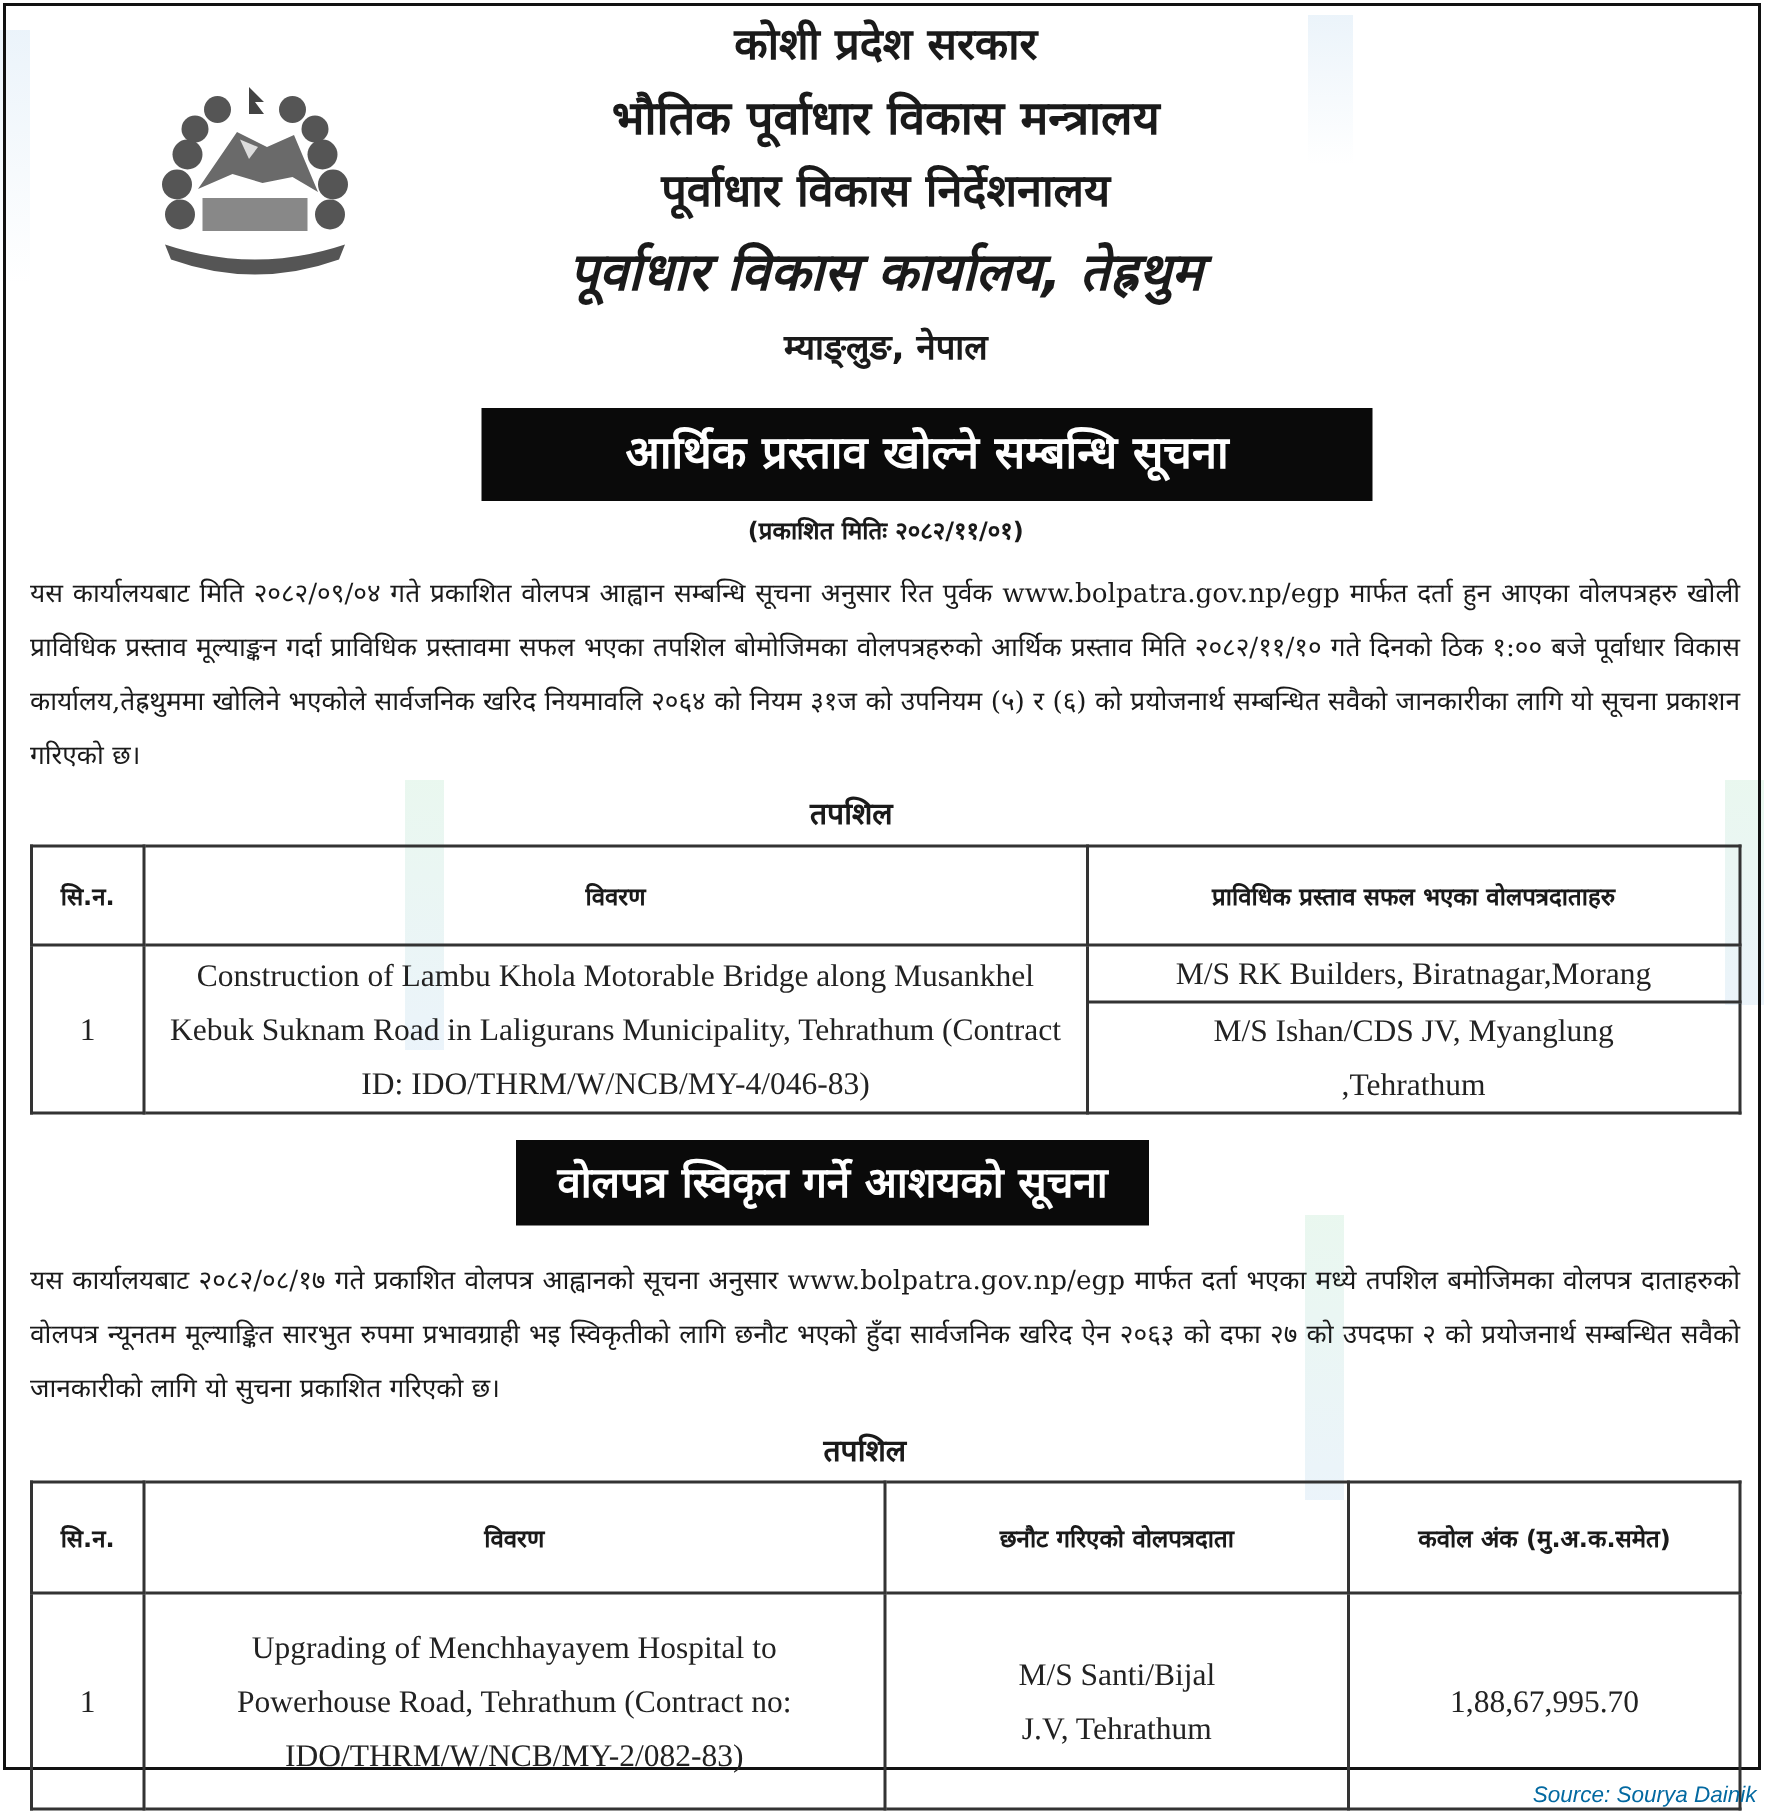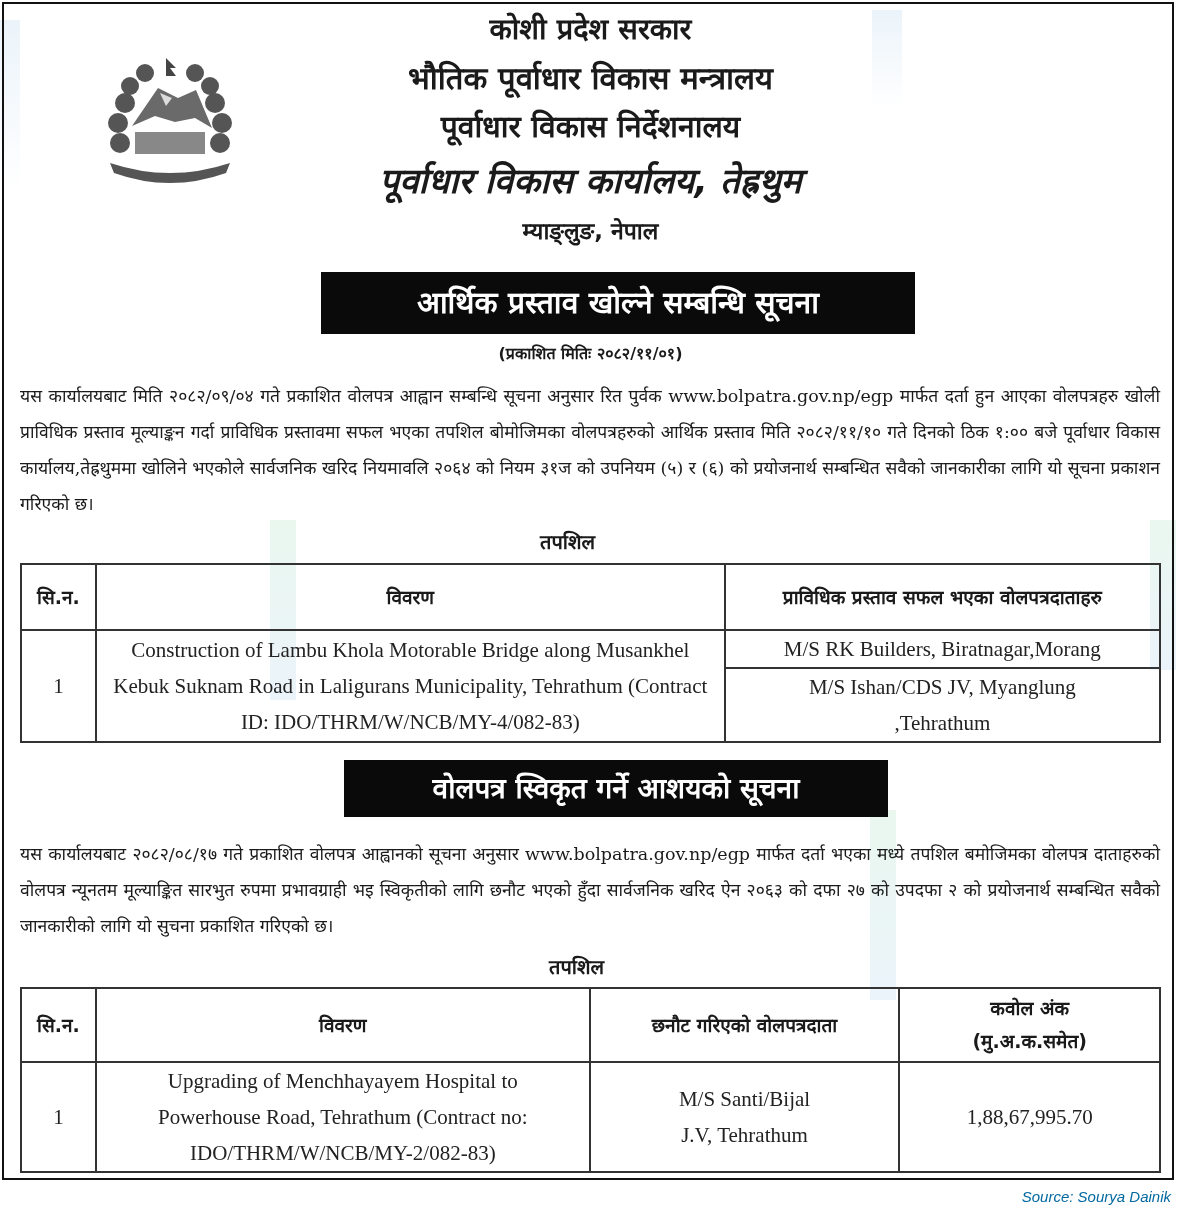--- a/index.html
+++ b/index.html
@@ -11,32 +11,32 @@
   .center { text-align:center; left:0; right:0; }
   .h1 { top:8px; font-size:29px; font-weight:bold; font-family:"DejaVu Sans","Liberation Sans",sans-serif; }
   .h2 { top:56px; font-size:31px; font-weight:bold; font-family:"DejaVu Sans","Liberation Sans",sans-serif; }
   .h3 { top:105px; font-size:30px; font-weight:bold; font-family:"DejaVu Sans","Liberation Sans",sans-serif; }
   .h4 { top:156px; font-size:35px; font-weight:bold; font-family:"DejaVu Sans","Liberation Sans",sans-serif;font-style:italic; }
   .h5 { top:214px; font-size:23px; font-weight:bold; font-family:"DejaVu Sans","Liberation Sans",sans-serif; }
   .emblem { left:100px; top:48px; width:140px; height:140px; }
   .banner { background:#0a0a0a; color:#fff; font-family:"DejaVu Sans","Liberation Sans",sans-serif;
             font-weight:bold; text-align:center; box-sizing:border-box;margin-left:28px; }
   .banner1 { left:293px; top:272px; width:594px; height:62px; font-size:30px; line-height:62px; }
-  .banner2 { left:316px; top:760px; width:544px; height:57px; font-size:28px; line-height:57px; }
+  .banner2 { left:316px; top:760px; width:422px; height:57px; font-size:28px; line-height:57px; }
   .pubdate { top:342px; font-size:16px; font-weight:bold; font-family:"DejaVu Sans","Liberation Sans",sans-serif; }
   .para { left:20px; width:1140px; font-size:17.5px; line-height:36px; text-align:justify;
           font-family:"DejaVu Serif","Liberation Serif",serif; }
   .para1 { top:378px; }
   .para2 { top:836px; }
   .subhead { font-size:20px; font-weight:bold; font-family:"DejaVu Sans","Liberation Sans",sans-serif; }
   .sub1 { top:528px; left:540px; }
   .sub2 { top:953px; left:549px; }
   table { position:absolute; border-collapse:collapse; }
   td, th { border:2px solid #333; text-align:center; vertical-align:middle; padding:0 6px; }
-  th { font-weight:bold; font-family:"DejaVu Sans","Liberation Sans",sans-serif; font-size:19px; line-height:33px;margin-left:15px; }
+  th { font-weight:bold; font-family:"DejaVu Sans","Liberation Sans",sans-serif; font-size:16px; line-height:33px;margin-left:15px; }
   td { font-family:"Liberation Serif","DejaVu Serif",serif; font-size:21px; line-height:36px; color:#222; }
   .t1 { left:20px; top:563px; width:1141px; }
   .t2 { left:20px; top:987px; width:1141px; }
   .source { position:absolute; right:10px; top:1188px; font-family:"Liberation Sans","DejaVu Sans",sans-serif;
             font-style:italic; font-size:15px; color:#0369a1; }
   .wm { position:absolute; opacity:0.12; pointer-events:none; }
 </style>
 </head>
 <body>
 
@@ -88,21 +88,21 @@
       <col style="width:436px">
     </colgroup>
   <tbody>
       <tr style="height:66px">
     <th>सि.न.</th>
     <th>विवरण</th>
     <th style="padding:0 40px;">प्राविधिक प्रस्ताव सफल भएका वोलपत्रदाताहरु</th>
   </tr>
   <tr style="height:38px">
     <td rowspan="2">1</td>
-    <td rowspan="2">Construction of Lambu Khola Motorable Bridge along Musankhel Kebuk Suknam Road in Laligurans Municipality, Tehrathum (Contract ID: IDO/THRM/W/NCB/MY-4/082-83)</td>
+    <td rowspan="2">Construction of Lambu Khola Motorable Bridge along Musankhel Kebuk Suknam Road in Laligurans Municipality, Tehrathum (Contract ID: IDO/THRM/W/NCB/MY-4/046-83)</td>
     <td>M/S RK Builders, Biratnagar,Morang</td>
   </tr>
   <tr style="height:70px">
     <td style="padding:0 50px;">M/S Ishan/CDS JV, Myanglung ,Tehrathum</td>
   </tr>
 </tbody>
   </table>
 
 <div class="abs banner banner2">वोलपत्र स्विकृत गर्ने आशयको सूचना</div>
 <div class="abs para para2">यस कार्यालयबाट २०८२/०८/१७ गते प्रकाशित वोलपत्र आह्वानको सूचना अनुसार www.bolpatra.gov.np/egp  मार्फत दर्ता भएका मध्ये तपशिल बमोजिमका वोलपत्र दाताहरुको वोलपत्र न्यूनतम मूल्याङ्कित  सारभुत रुपमा प्रभावग्राही भइ स्विकृतीको लागि छनौट भएको हुँदा सार्वजनिक खरिद ऐन २०६३ को दफा २७ को उपदफा २ को प्रयोजनार्थ सम्बन्धित सवैको जानकारीको लागि यो सुचना प्रकाशित गरिएको छ।</div>
@@ -117,20 +117,20 @@
     </colgroup>
   <tbody>
       <tr style="height:74px">
     <th>सि.न.</th>
     <th>विवरण</th>
     <th>छनौट गरिएको वोलपत्रदाता</th>
     <th style="padding:0 40px;">कवोल अंक (मु.अ.क.समेत)</th>
   </tr>
   <tr style="height:110px">
     <td>1</td>
-    <td style="padding:0 20px;margin-left:24px;">Upgrading of Menchhayayem Hospital to Powerhouse Road, Tehrathum  (Contract no: IDO/THRM/W/NCB/MY-2/082-83)</td>
+    <td style="padding:17px 20px;margin-left:24px;">Upgrading of Menchhayayem Hospital to Powerhouse Road, Tehrathum  (Contract no: IDO/THRM/W/NCB/MY-2/082-83)</td>
     <td style="padding:0 70px;">M/S Santi/Bijal J.V, Tehrathum</td>
     <td>1,88,67,995.70</td>
   </tr>
 </tbody>
   </table>
 
 <div class="source">Source: Sourya Dainik</div>
 
 </body></html>

